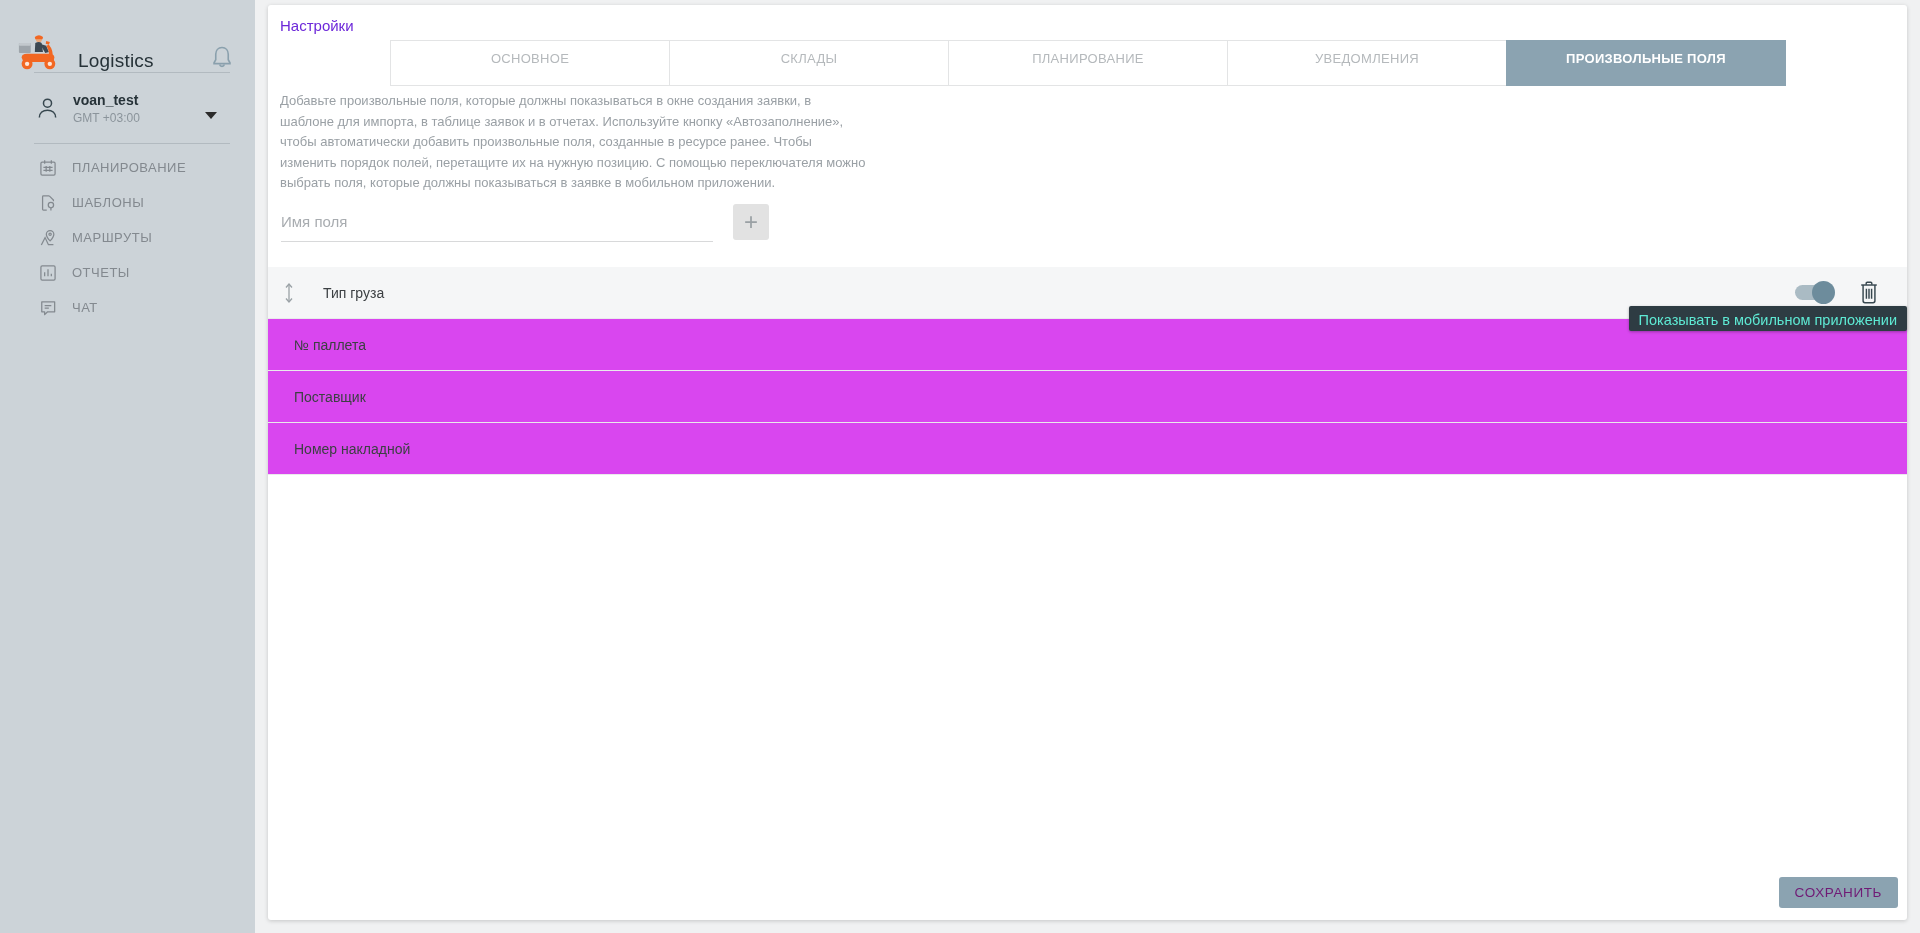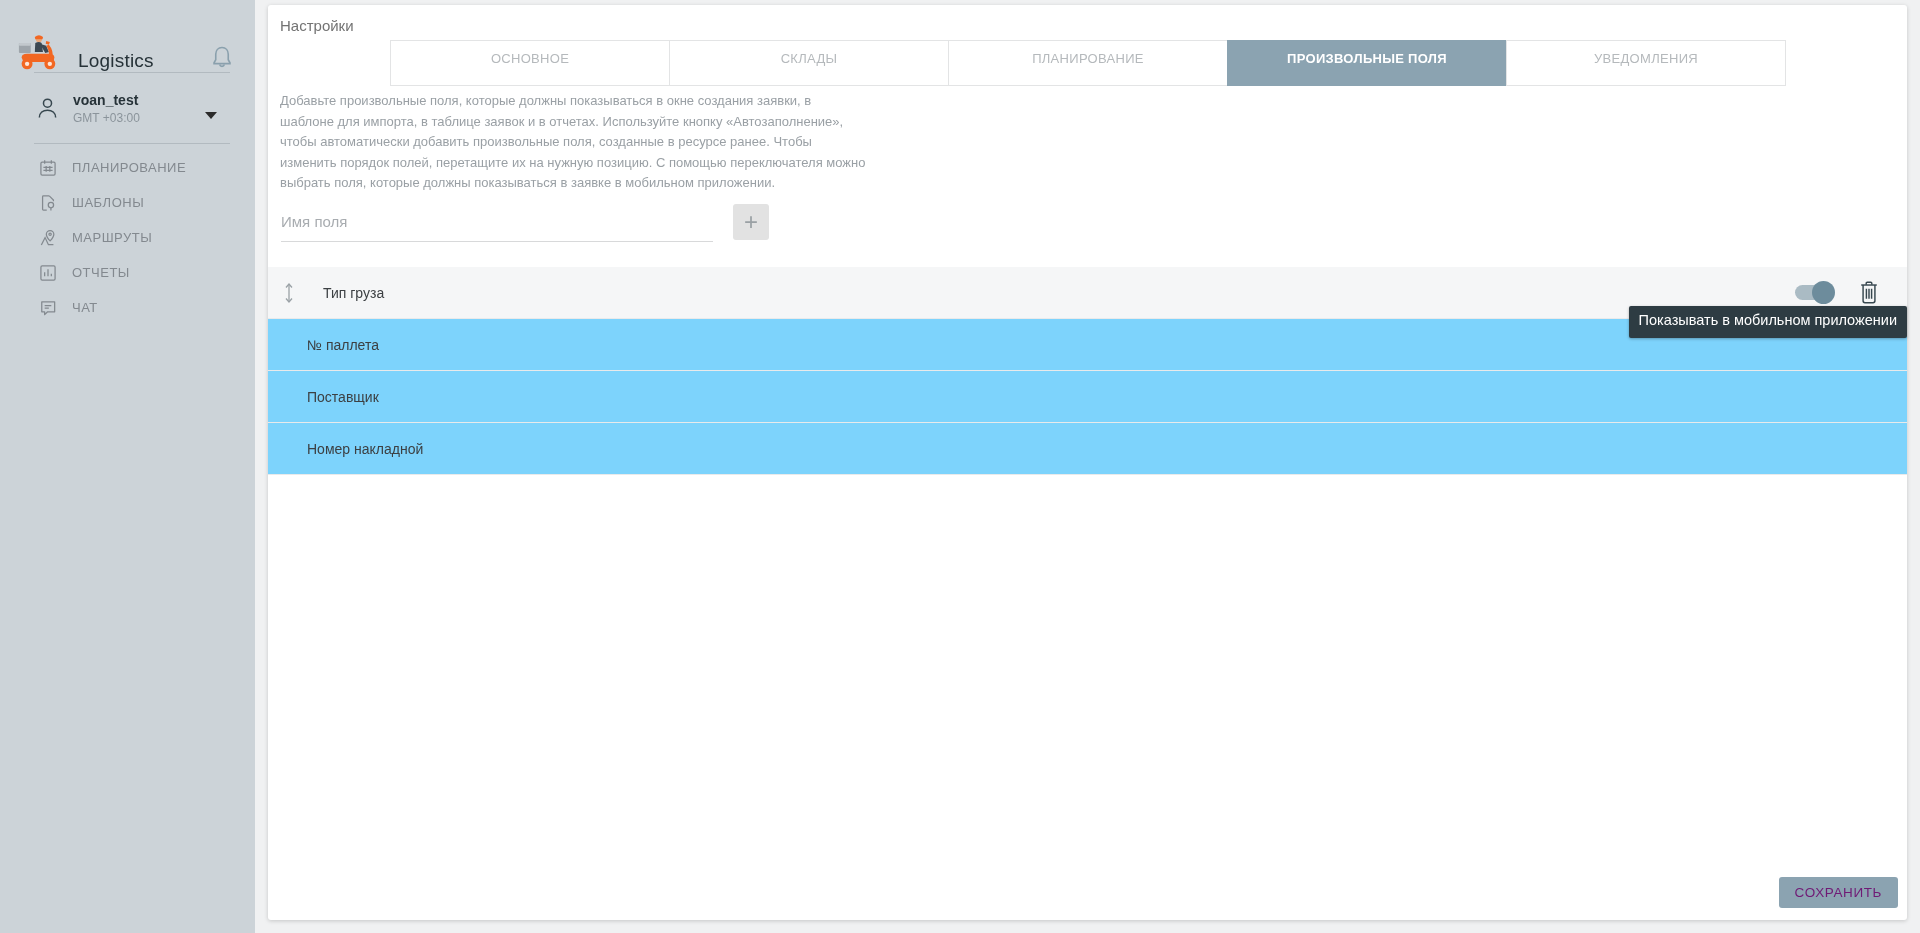--- a/index.html
+++ b/index.html
@@ -48,21 +48,21 @@
     margin-left:14px; font-size:13px; color:#83898f; letter-spacing:.5px;
   }
 
   
   .card {
     position:absolute; left:268px; top:5px; right:13px; bottom:13px;
     background:#ffffff; border-radius:3px;
     box-shadow:0 1px 4px rgba(0,0,0,.18);
   }
   .page-title {
-    position:absolute; left:12px; top:12px; font-size:15px; color:#737373;
+    position:absolute; left:12px; top:12px; font-size:15px; color:#6d28d9;
   }
   .tabbar {
     position:absolute; left:122px; top:35px; width:1396px; height:46px; display:flex;
   }
   .tab {
     flex:1 1 0; background:#fff; border:1px solid #e3e4e5; margin-left:-1px;
     text-align:center; line-height:36px; font-size:13px; color:#b5b9bc;
     letter-spacing:.3px; cursor:pointer; white-space:nowrap; overflow:hidden;
   }
   .tab:first-child { margin-left:0; }
@@ -85,40 +85,40 @@
   .add-btn {
     width:36px; height:36px; margin-left:20px; margin-top:2px;
     background:#e2e2e2; border:none; border-radius:3px;
     font-size:24px; font-weight:300; color:#9aa0a4; line-height:32px;
     cursor:pointer; font-family:inherit;
   }
 
   .field-list { position:absolute; left:0; right:0; top:262px; }
   .frow {
     height:52px; display:flex; align-items:center;
-    border-bottom:1px solid #e9eaeb; padding-left:39px; background:#7dd3fc;
+    border-bottom:1px solid #e9eaeb; padding-left:26px; background:#d946ef;
   }
   .frow.highlight { background:#f5f6f7; padding-left:15px;gap:16px; }
   .drag-handle { width:12px; height:24px; margin-right:12px; cursor:grab; }
   .frow-label { font-size:14px; color:#3c4043; }
 
   .row-controls { margin-left:auto; display:flex; align-items:center; }
   .toggle {
     position:relative; width:38px; height:15px; border-radius:8px;
     background:#aabbc4; cursor:pointer;
   }
   .toggle .knob {
     position:absolute; right:-2px; top:-4px; width:23px; height:23px;
     border-radius:50%; background:#6d8c9c;
   }
   .trash { width:26px; height:27px; margin:0 25px 0 23px; cursor:pointer; }
 
   .tooltip {
-    position:absolute; right:0; top:301px; height:32px; line-height:28px;
-    padding:0 10px; background:#2e3c43; color:#ffffff; font-size:14.5px;
+    position:absolute; right:0; top:301px; height:25px; line-height:28px;
+    padding:0 10px; background:#2e3c43; color:#5eead4; font-size:14.5px;
     border-radius:2px; box-shadow:0 1px 3px rgba(0,0,0,.3); white-space:nowrap;
   }
 
   .save-btn {
     position:absolute; right:9px; bottom:12px; height:31px; padding:0 16px;
     background:#8ba3b1; border:none; border-radius:3px; cursor:pointer;
     color:#701a75; font-size:13.5px; letter-spacing:.6px; font-family:inherit;
   }
 
   svg { display:block; }
@@ -222,22 +222,22 @@
   </nav>
 </aside>
 
 <main class="card">
   <div class="page-title">Настройки</div>
 
   <div class="tabbar">
     <div class="tab">ОСНОВНОЕ</div>
     <div class="tab">СКЛАДЫ</div>
     <div class="tab">ПЛАНИРОВАНИЕ</div>
+    <div class="tab">УВЕДОМЛЕНИЯ</div>
     <div class="tab active">ПРОИЗВОЛЬНЫЕ ПОЛЯ</div>
-    <div class="tab">УВЕДОМЛЕНИЯ</div>
   </div>
 
   <p class="description">Добавьте произвольные поля, которые должны показываться в окне создания заявки, в шаблоне для импорта, в таблице заявок и в отчетах. Используйте кнопку «Автозаполнение», чтобы автоматически добавить произвольные поля, созданные в ресурсе ранее. Чтобы изменить порядок полей, перетащите их на нужную позицию. С помощью переключателя можно выбрать поля, которые должны показываться в заявке в мобильном приложении.</p>
 
   <div class="input-row">
     <input class="field-input" type="text" placeholder="Имя поля" style="">
     <button class="add-btn">+</button>
   </div>
 
   <div class="field-list">

